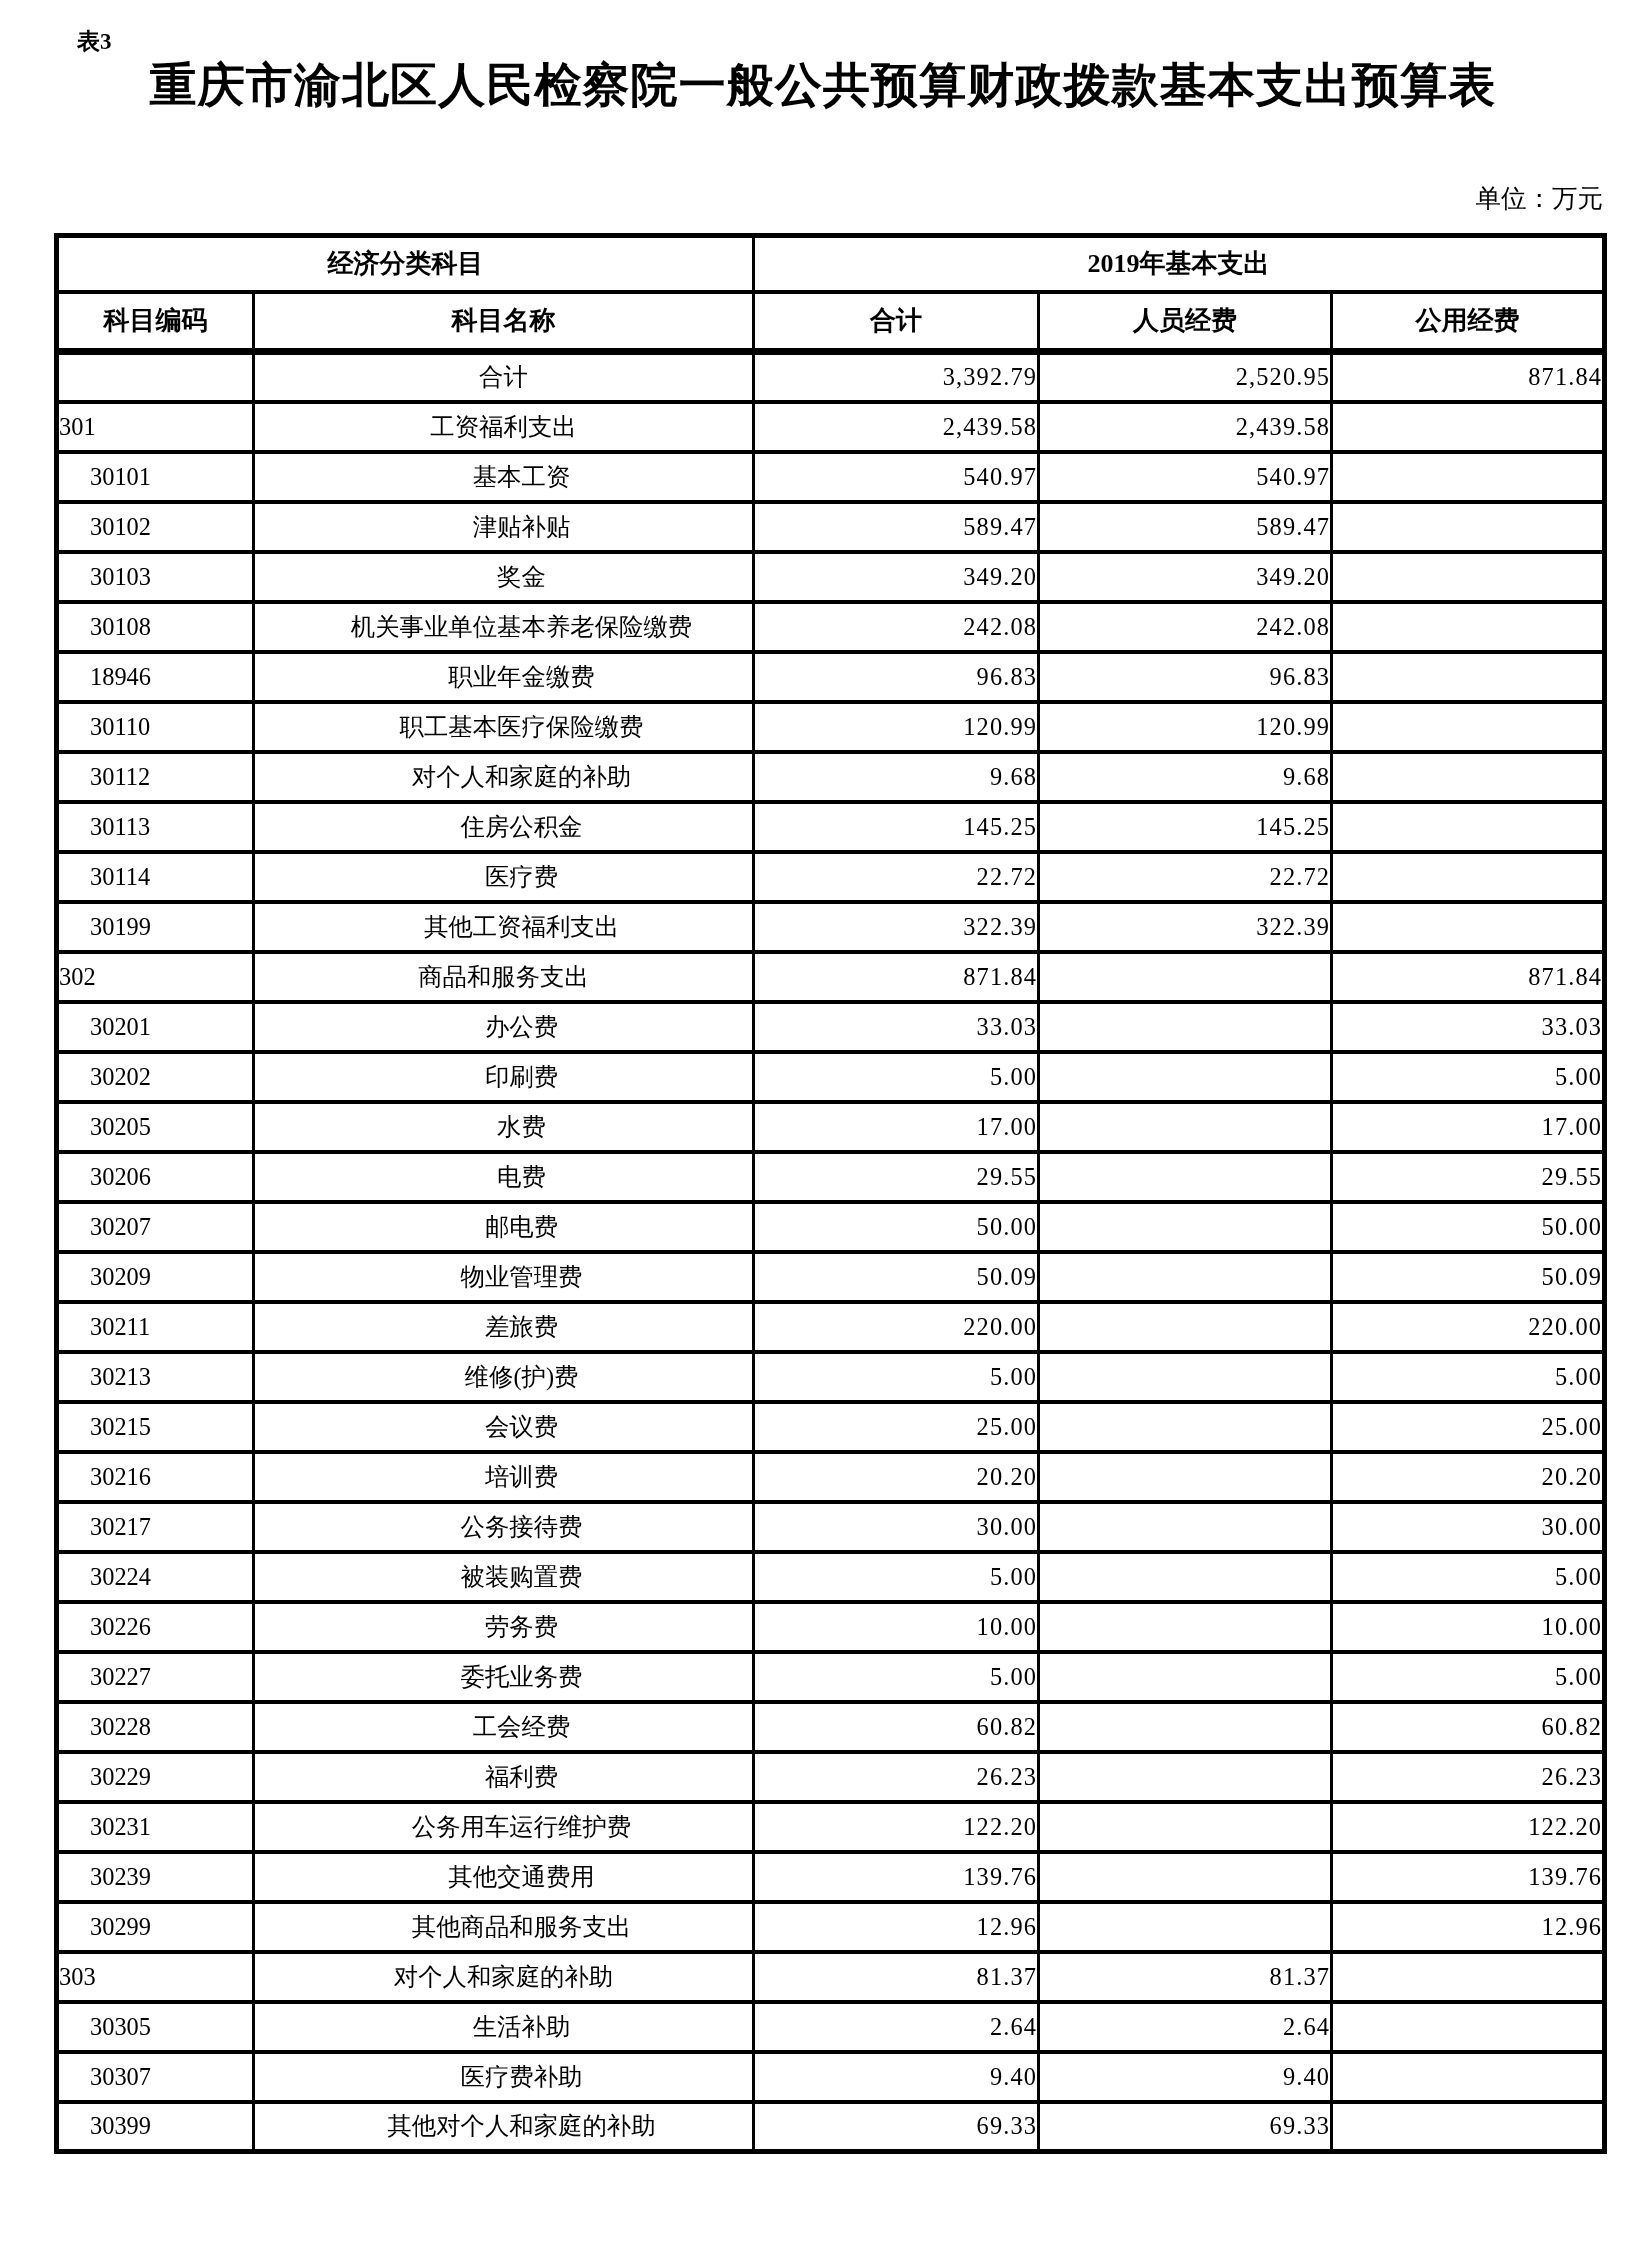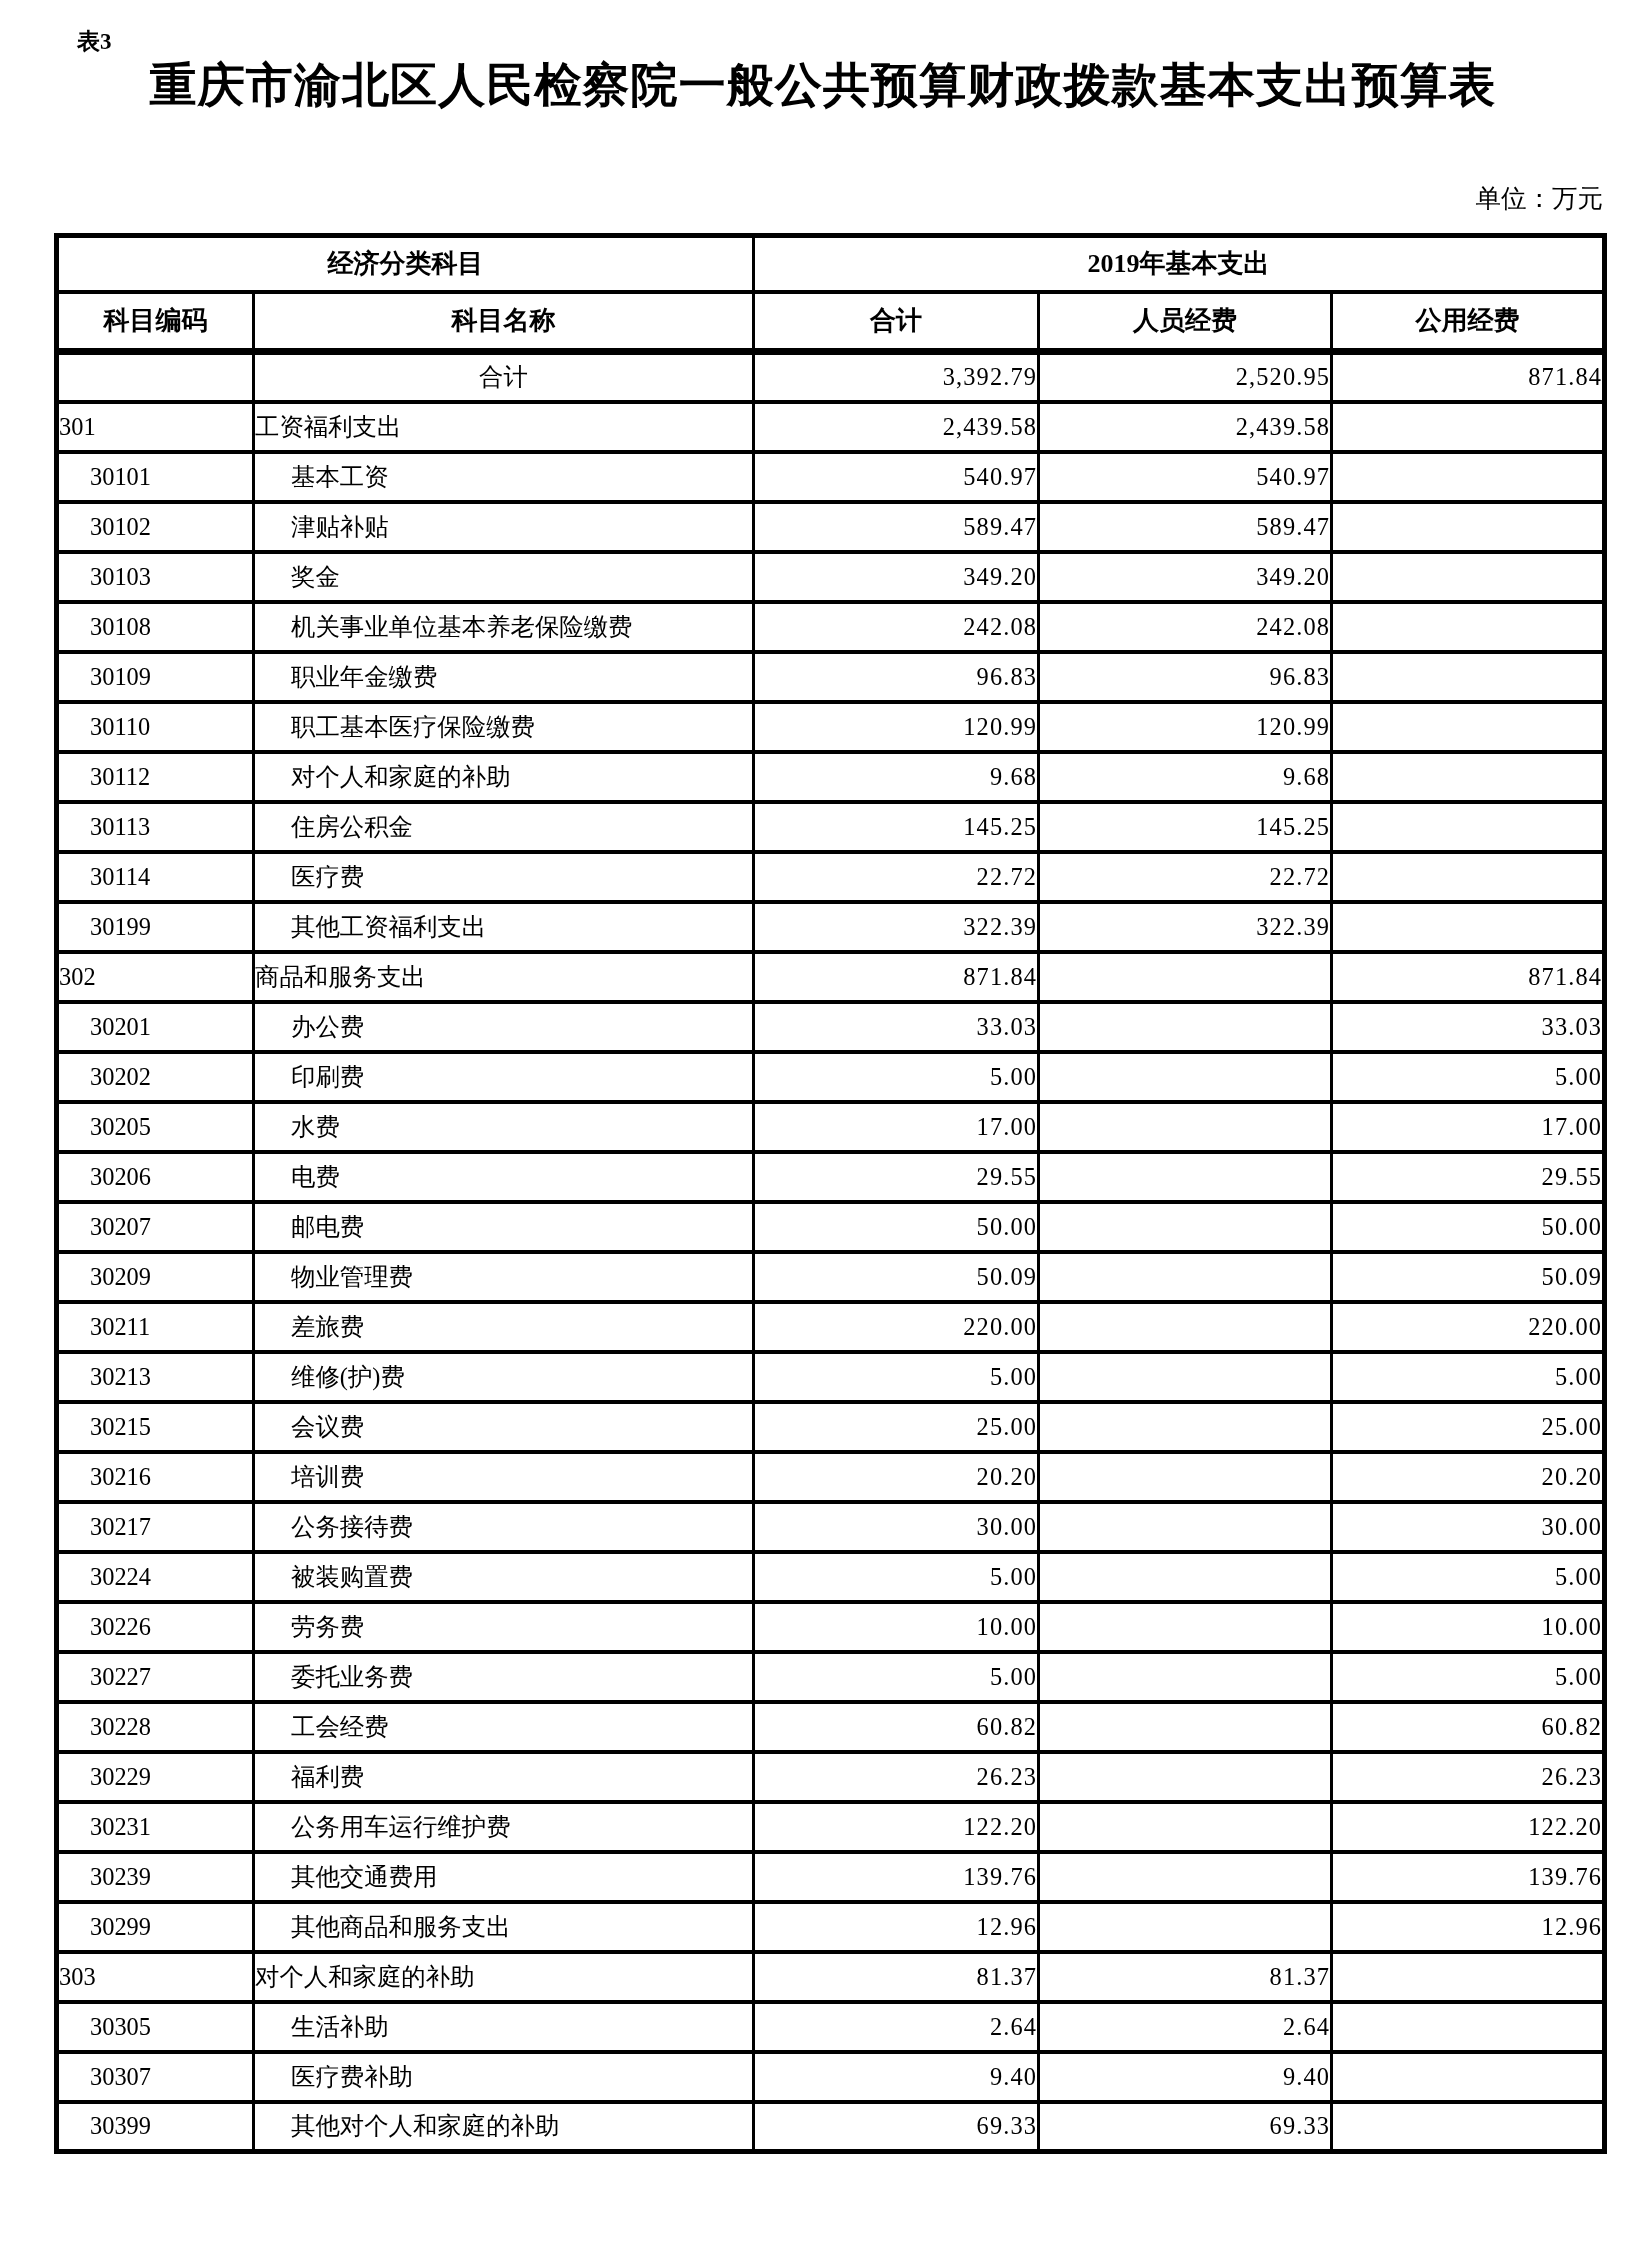--- a/index.html
+++ b/index.html
@@ -49,21 +49,21 @@
     font-size:26px;
     text-align:center;
   }
   tr.hrow1 { height:56px; }
   tr.hrow2 { height:60px; }
   tr.hrow2 th { border-bottom-width:7.8px; }
   tbody tr { height:50px; }
   td { font-size:24.4px; }
   td.code  { text-align:left; padding-left:6.7px; }
   td.code.sub { padding-left:31px; }
-  td.name  { text-align:left; padding-left:7.8px; }
+  td.name  { text-align:center; padding-left:7.8px; }
   td.name.sub { padding-left:36px; }
   td.name.grand { text-align:center; padding-left:0; }
   td.num { text-align:right; padding-right:7.8px; letter-spacing:1.1px; }
 </style>
 </head>
 <body>
 
 <div class="page">
 
   <div class="doc-tag">表3</div>
@@ -130,21 +130,21 @@
           <td class="num"></td>
         </tr>
         <tr>
           <td class="code sub">30108</td>
           <td class="name sub">机关事业单位基本养老保险缴费</td>
           <td class="num">242.08</td>
           <td class="num">242.08</td>
           <td class="num"></td>
         </tr>
         <tr>
-          <td class="code sub">30109</td>
+          <td class="code sub">18946</td>
           <td class="name sub">职业年金缴费</td>
           <td class="num">96.83</td>
           <td class="num">96.83</td>
           <td class="num"></td>
         </tr>
         <tr>
           <td class="code sub">30110</td>
           <td class="name sub">职工基本医疗保险缴费</td>
           <td class="num">120.99</td>
           <td class="num">120.99</td>

